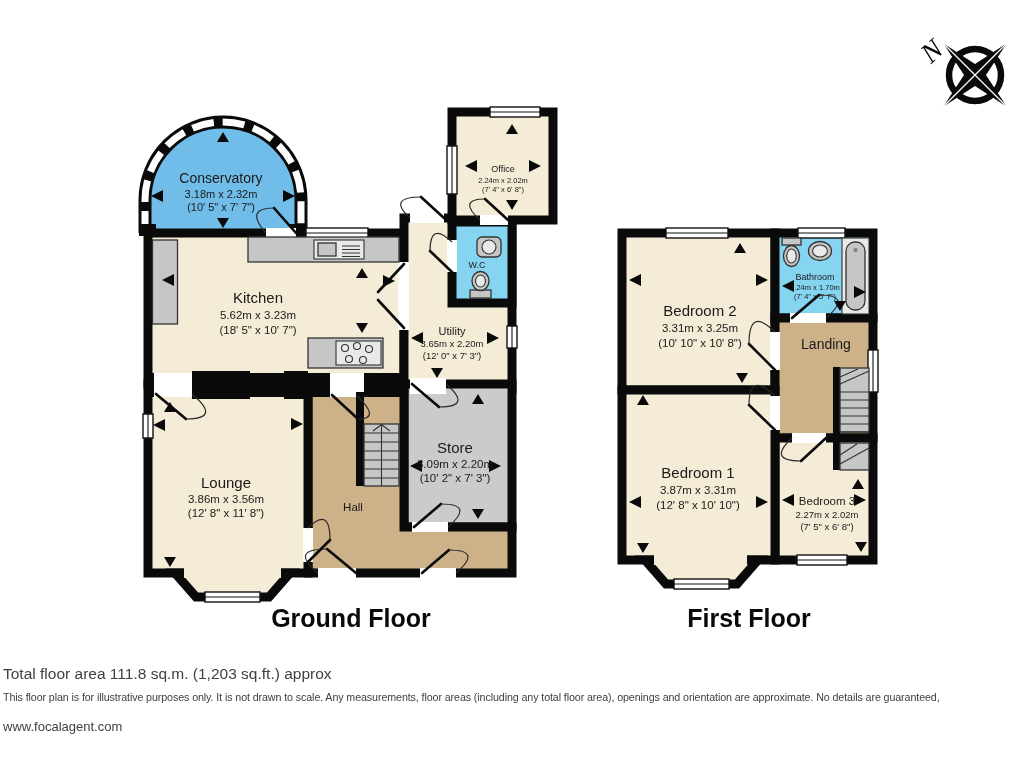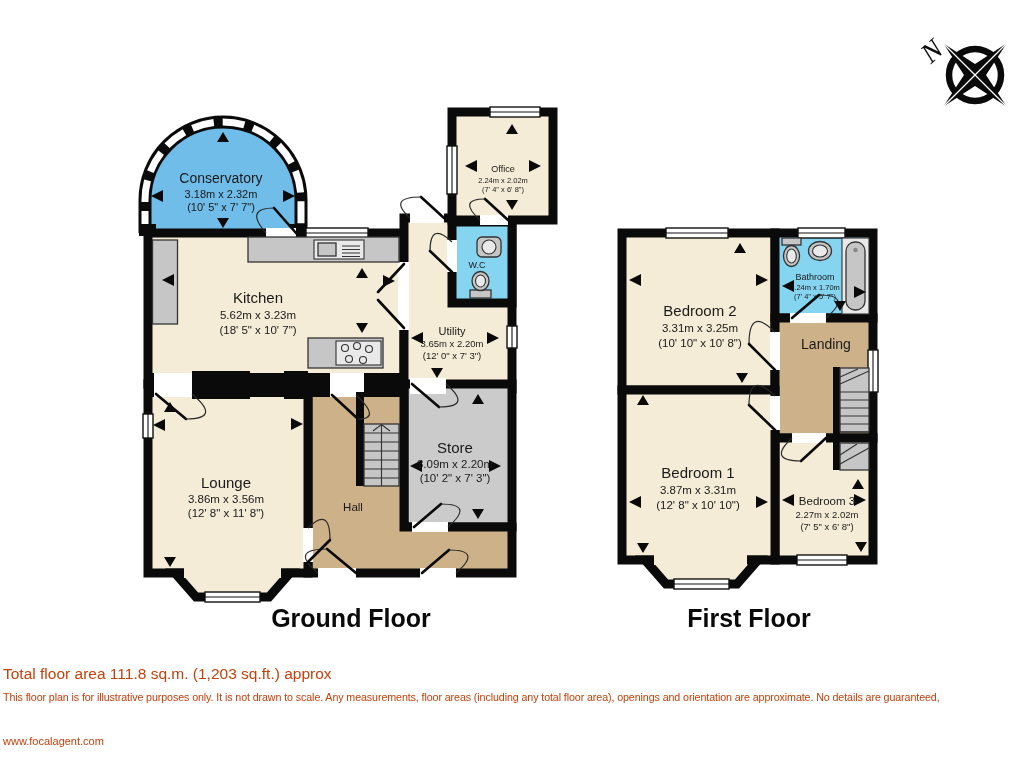--- a/index.html
+++ b/index.html
@@ -11,25 +11,25 @@
   .win{fill:#ffffff;stroke:#111;stroke-width:1.4;}
   .winline{stroke:#111;stroke-width:1.1;fill:none;}
   .leaf{stroke:#0a0a0a;stroke-width:2.6;fill:none;stroke-linecap:round;}
   .arc{stroke:#2a2a2a;stroke-width:1.2;fill:none;}
   .fix{fill:#c6c6c6;stroke:#333;stroke-width:1.3;}
   .fixlight{fill:#e9e9e9;stroke:#333;stroke-width:1.1;}
   .step{stroke:#333;stroke-width:1.1;fill:none;}
   .arrow{fill:#0a0a0a;}
   .lbl{font-family:"Liberation Sans",sans-serif;fill:#1a1a1a;text-anchor:middle;}
   .floorlbl{font-family:"Liberation Sans",sans-serif;fill:#0a0a0a;text-anchor:middle;font-weight:bold;}
-  .footer-line{position:absolute;left:3px;color:#c2410c;white-space:nowrap;}
+  .footer-line{position:absolute;left:3px;color:#404040;white-space:nowrap;}
   .total{top:665px;font-size:15.5px;}
   .disc1{top:691px;font-size:10.7px;letter-spacing:-0.1px;text-align:center;}
   .disc2{top:705px;font-size:10.7px;letter-spacing:-0.1px;}
-  .site{top:735px;font-size:11px;}
+  .site{top:719px;font-size:13px;}
 </style>
 </head>
 <body>
 
 <div class="canvas">
 <svg width="1024" height="768" viewBox="0 0 1024 768">
 
   <g>
 
     <path d="M145,233 L145,200 A78,78 0 0 1 301,200 L301,233 Z" fill="#6FBDE8"></path>

